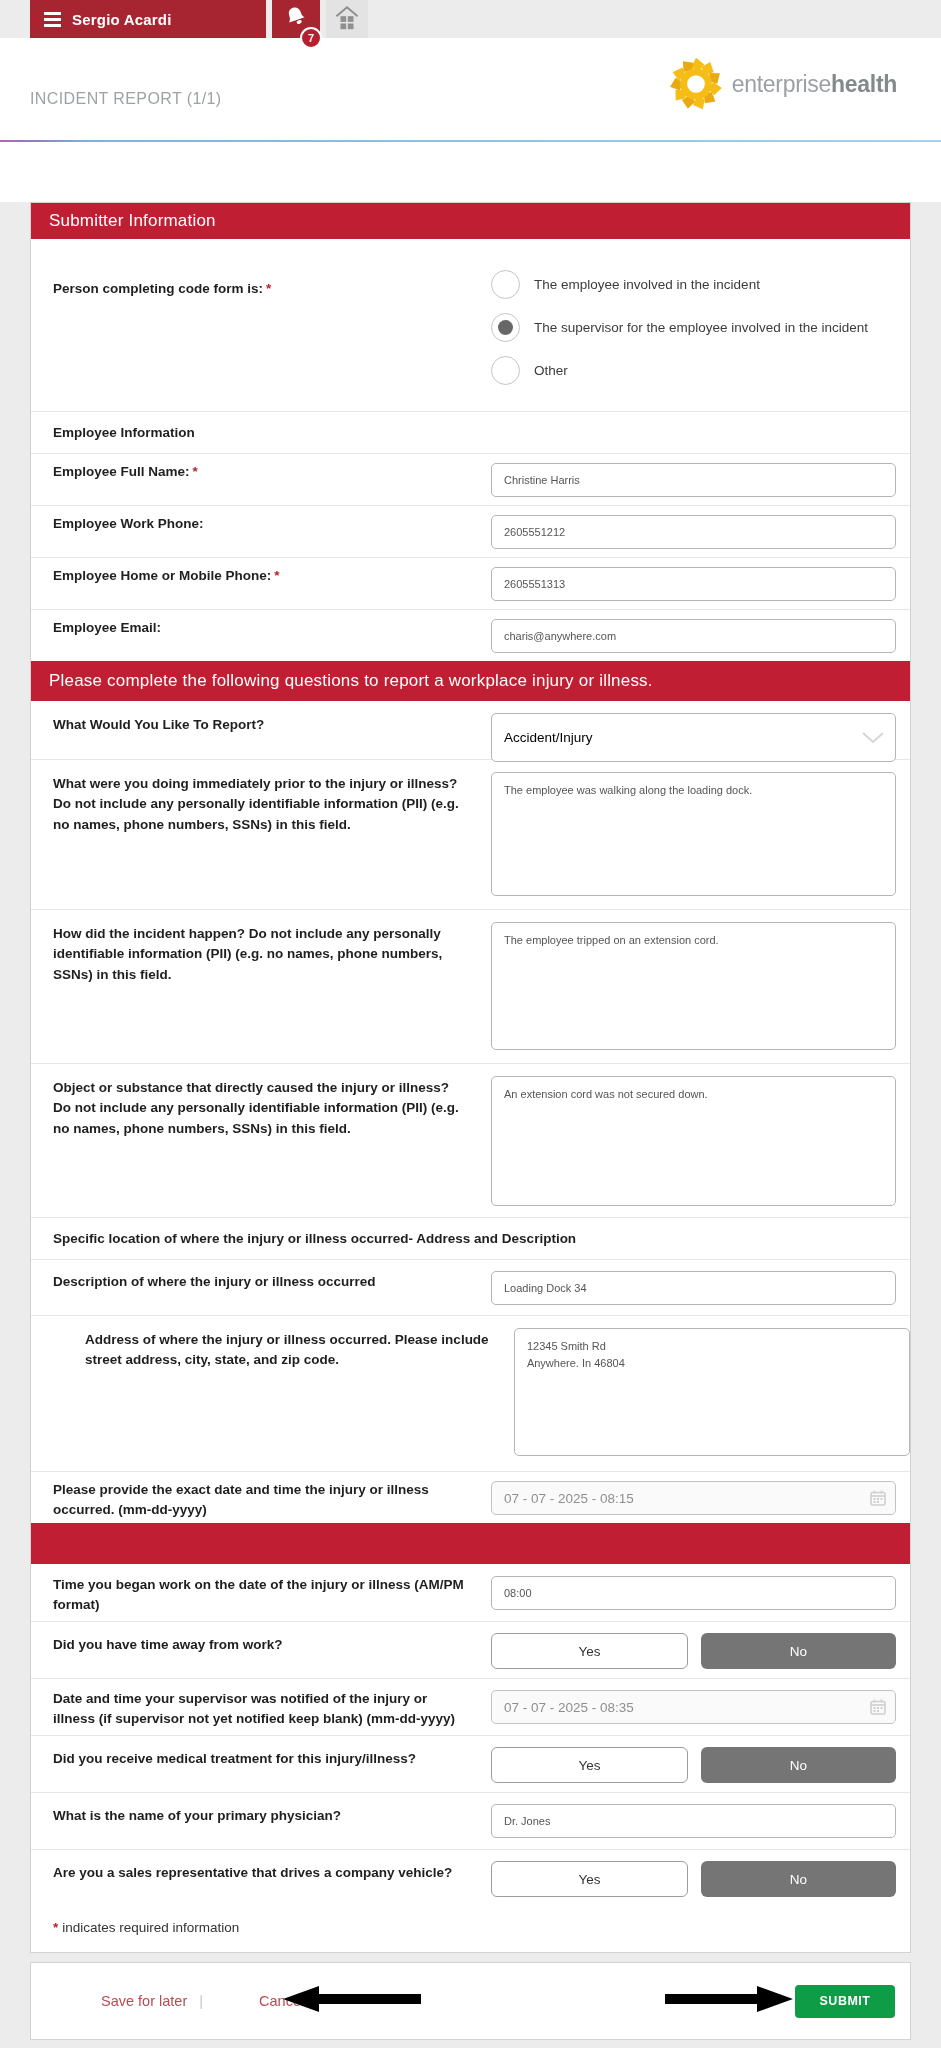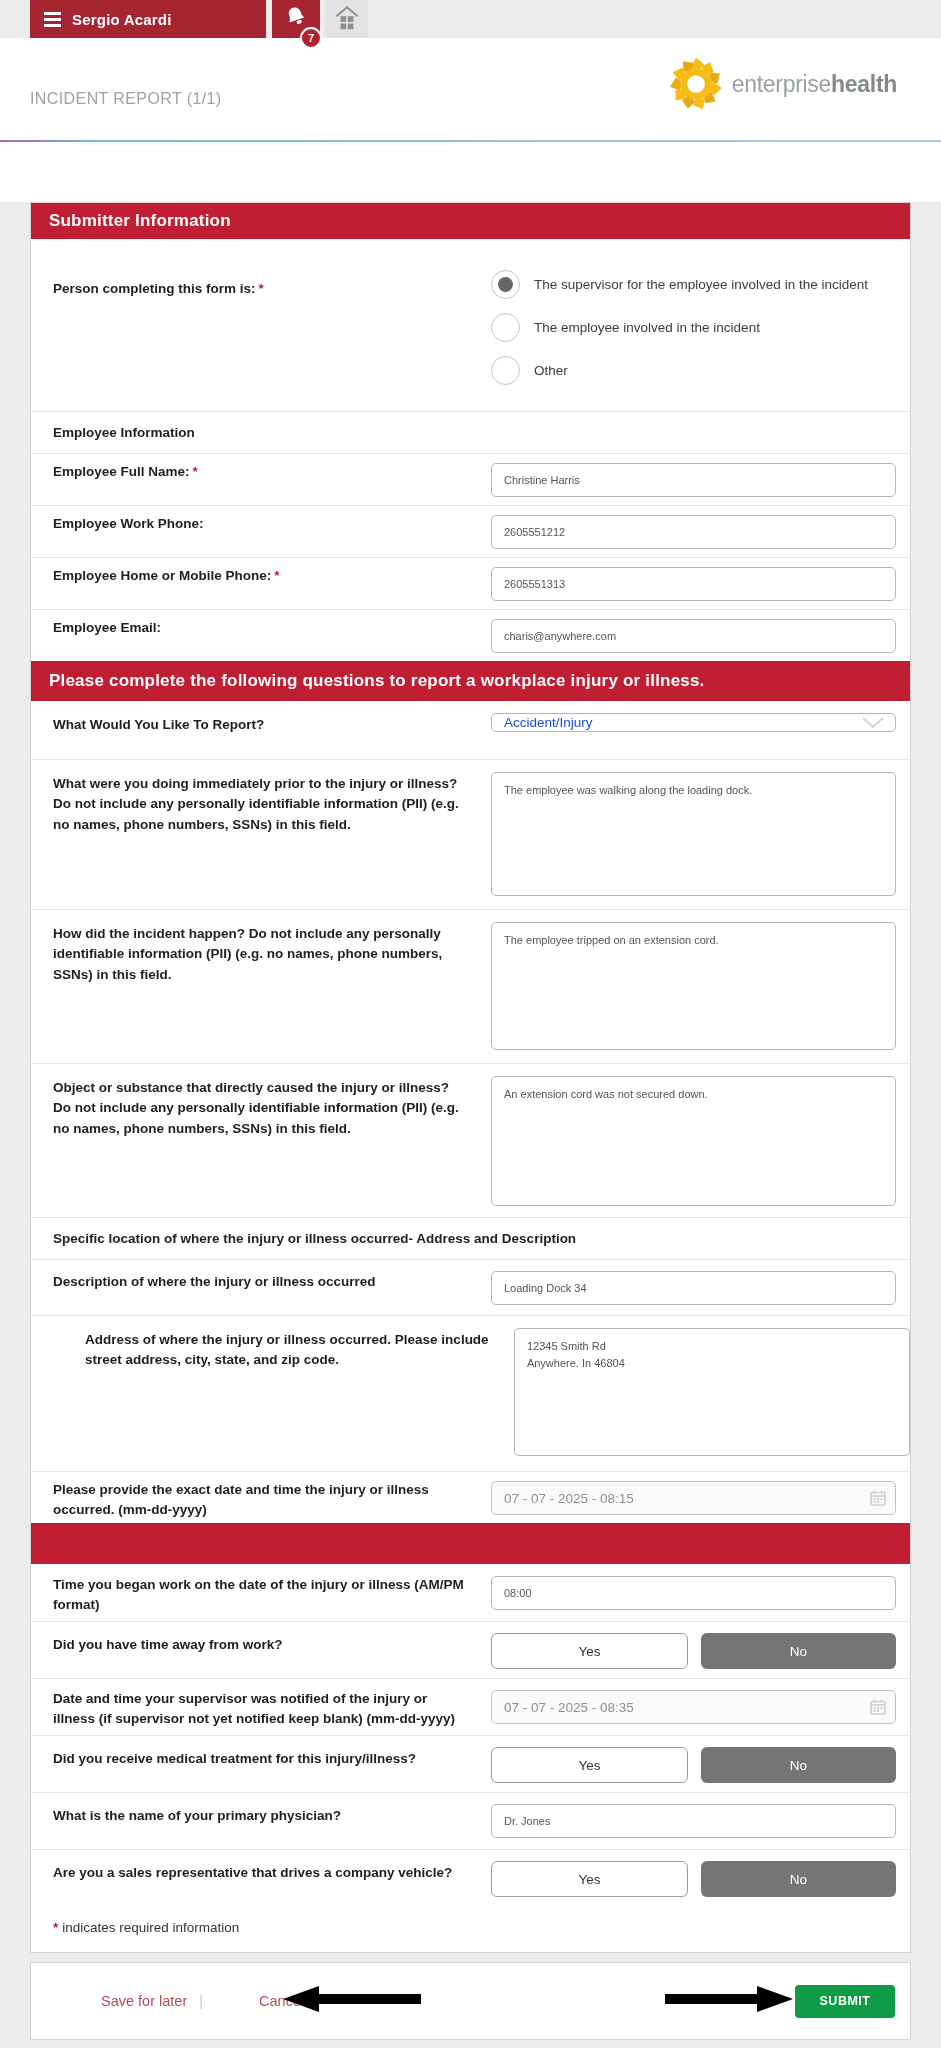--- a/index.html
+++ b/index.html
@@ -28,41 +28,41 @@
   .brand svg { margin-right:8px; }
   .brandtext { font-size:23px; color:#9aa0a3; letter-spacing:-.3px; }
   .brandtext b { color:#84898c; }
   .ruleline { height:2px; background:linear-gradient(90deg,#b765ae 0,#8f7ec4 35px,#79b7d9 90px,#a6d2e8 100%); }
   .whitegap { height:60px; background:#fff; }
 
   
   .graywrap { background:#ececec; padding:0 30px 8px 30px; }
   .formbox { background:#fff; border:1px solid #d2d2d2; }
   .secbar { background:#bf1e33; color:#fff; display:flex; align-items:center; padding-left:18px;
-            font-size:17px; letter-spacing:.2px;font-weight:bold; }
+            font-size:17px; letter-spacing:.2px; }
   .secbar.h36 { height:36px; } .secbar.h40 { height:40px; } .secbar.h41 { height:41px; }
 
   .row { display:flex; }
   .row + .row { border-top:1px solid #e6e6e6; }
   .lbl { width:460px; padding:8px 24px 0 22px; font-size:13.5px; font-weight:bold; color:#1f1f1f; line-height:1.5; }
   .fld { width:405px; padding-top:9px; }
   .star { color:#b5232f; font-weight:bold; margin-left:3px; }
   .h42r { height:42px; } .h52r { height:52px; } .h56r { height:56px; } .h57r { height:57px; } .h58r { height:58px; }
   .h150r { height:150px; } .h154r { height:154px; } .h156r { height:156px; } .h172r { height:172px; } .h46r { height:46px; }
   .fulllbl { padding:13px 24px 0 22px; font-size:13.5px; font-weight:bold; color:#1f1f1f; }
 
   .ti { width:100%; height:34px; border:1.5px solid #b5b5b5; border-radius:5px; padding:0 12px;
         font-size:11px; color:#555; font-family:"Liberation Sans",sans-serif; background:#fff; }
   textarea.ti { padding:9px 12px; resize:none; line-height:1.5; }
   .ta124 { height:124px; } .ta128 { height:128px; } .ta130 { height:130px; }
   .datebox { position:relative; display:flex; align-items:center; height:34px; border:1.5px solid #c2c2c2;
              border-radius:5px; background:#fafafa; color:#8f8f8f; font-size:13.5px; padding:0 12px; }
   .datebox svg { position:absolute; right:9px; }
-  .selbox { position:relative; display:flex; align-items:center; height:19px; border:1.5px solid #b5b5b5;
-            border-radius:5px; background:#fff; color:#1d4ed8; font-size:13.5px; padding:0 12px; }
+  .selbox { position:relative; display:flex; align-items:center; height:49px; border:1.5px solid #b5b5b5;
+            border-radius:5px; background:#fff; color:#000000; font-size:13.5px; padding:0 12px; }
   .selbox svg { position:absolute; right:10px; }
 
   .radios { padding-top:31px; }
   .ropt { display:flex; align-items:center; margin-bottom:14px; }
   .rc { width:29px; height:29px; border:1px solid #c4c4c4; border-radius:50%; margin-right:14px;
         display:flex; align-items:center; justify-content:center; background:#fff; flex:none; }
   .rc.checked::after { content:""; width:15px; height:15px; border-radius:50%; background:#676767; }
   .rlab { font-size:13.5px; color:#3c3c3c; }
 
   .yn { display:flex; gap:13px; }
@@ -148,30 +148,30 @@
 <div class="ruleline"></div>
 <div class="whitegap"></div>
 
 <div class="graywrap">
 <div class="formbox">
 
   <div class="secbar h36">Submitter Information</div>
 
   <div class="row h172r">
     <div class="lbl" style="padding-top:40px;">
-      <span>Person completing this form is:</span><span class="star">*</span>
+      <span>Person completing code form is:</span><span class="star">*</span>
     </div>
     <div class="fld radios">
+      <div class="ropt">
+        <span class="rc"></span>
+        <span class="rlab">The employee involved in the incident</span>
+      </div>
       <div class="ropt">
         <span class="rc checked"></span>
         <span class="rlab">The supervisor for the employee involved in the incident</span>
-      </div>
-      <div class="ropt">
-        <span class="rc"></span>
-        <span class="rlab">The employee involved in the incident</span>
       </div>
       <div class="ropt">
         <span class="rc"></span>
         <span class="rlab">Other</span>
       </div>
     </div>
   </div>
 
   <div class="row h42r">
     <div class="fulllbl">Employee Information</div>

